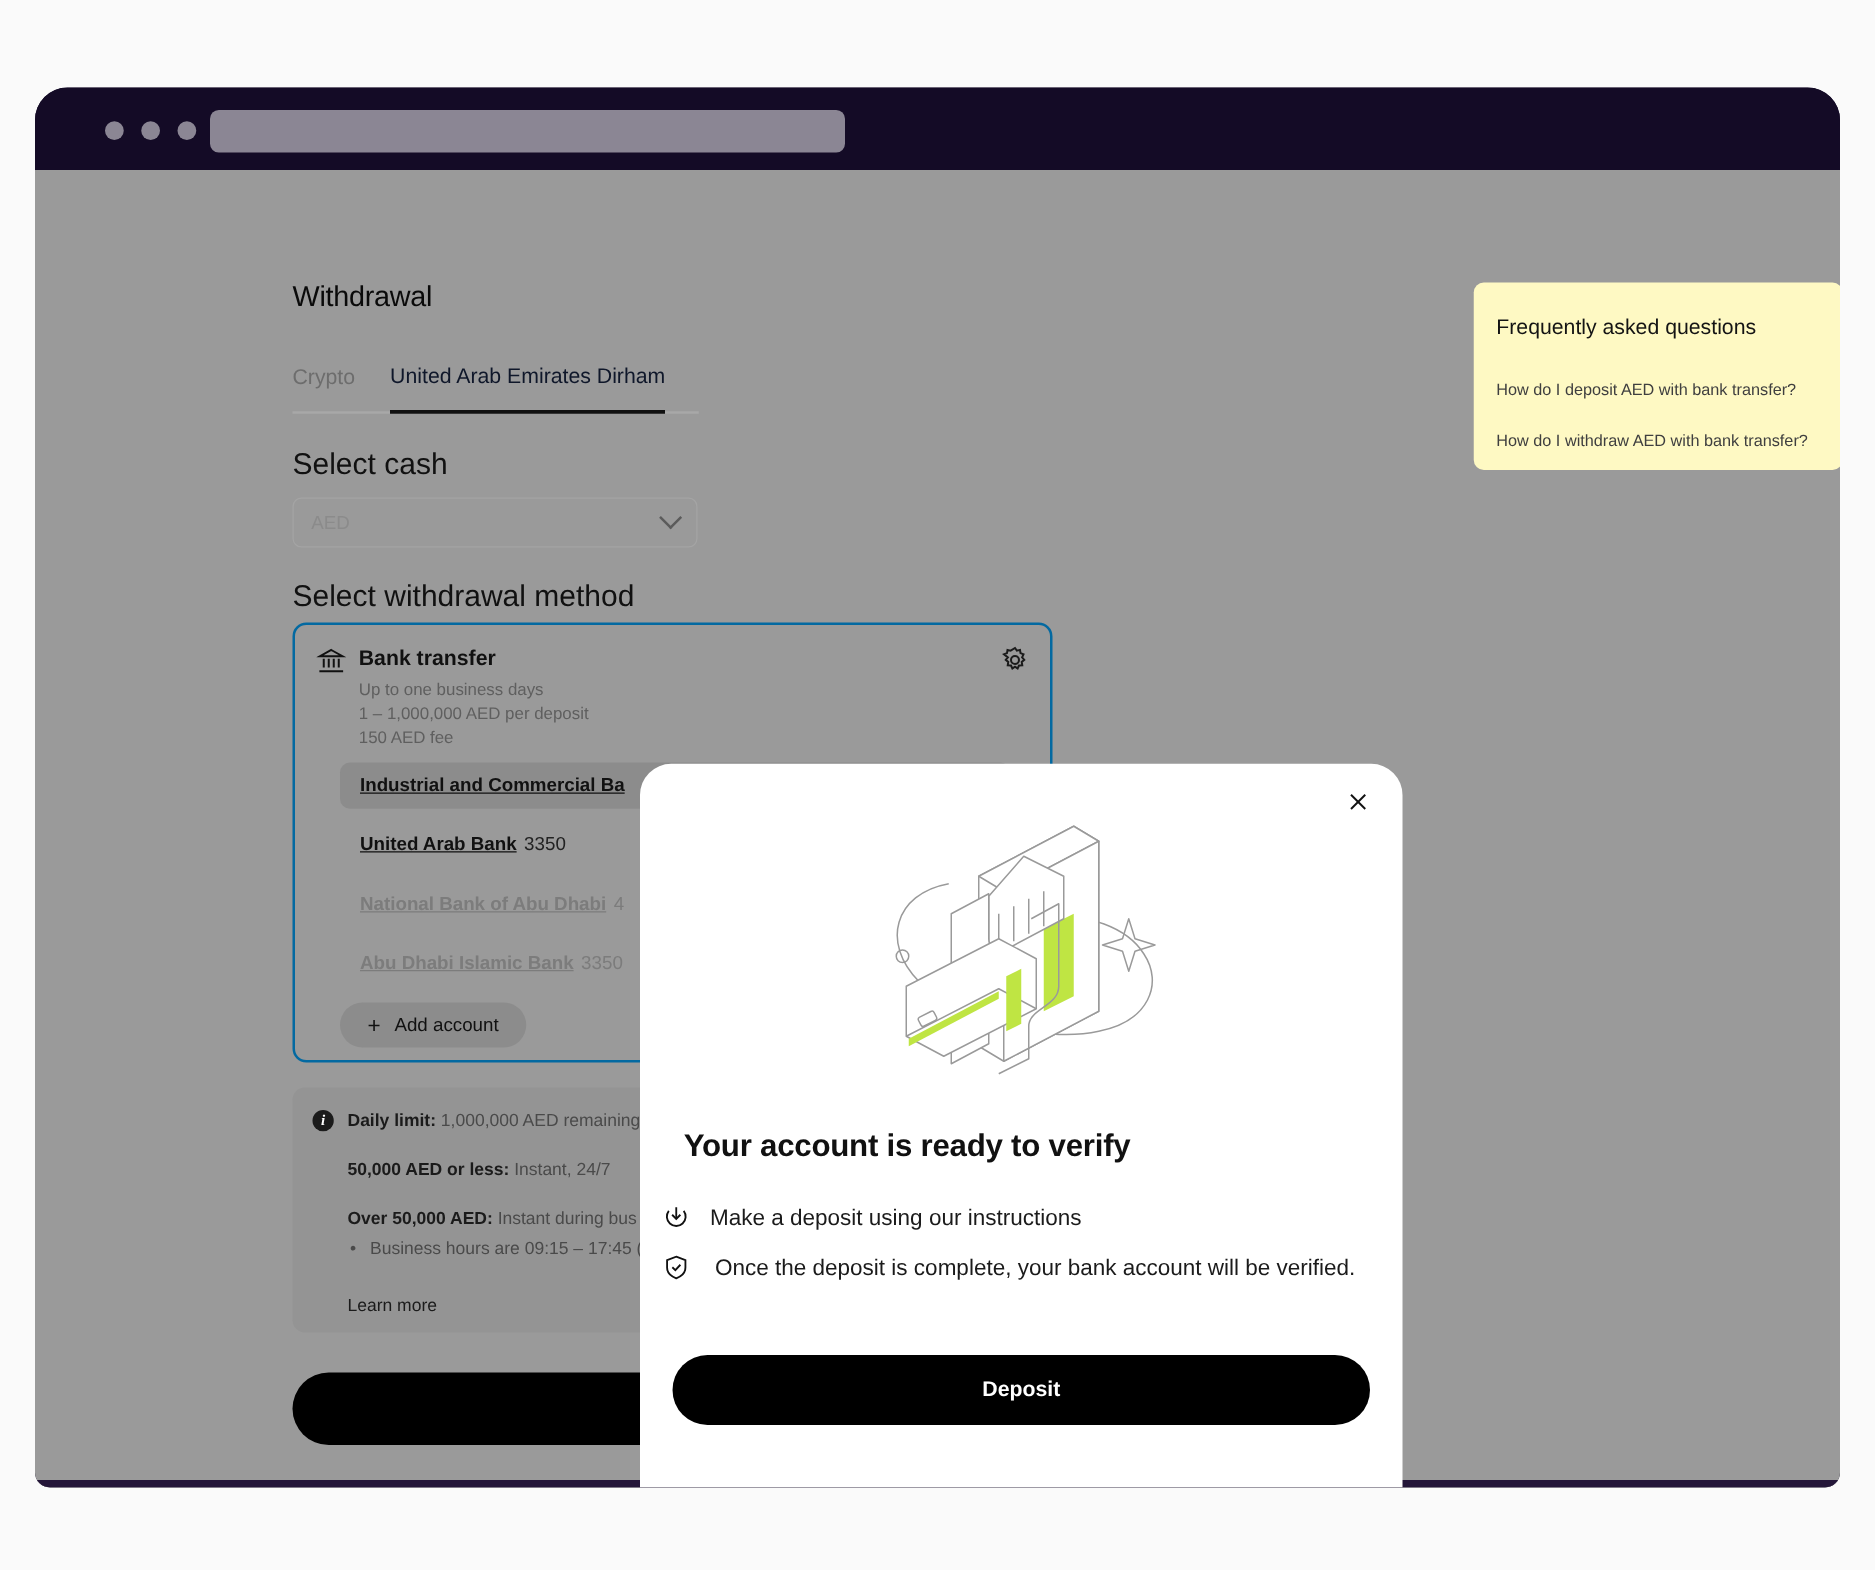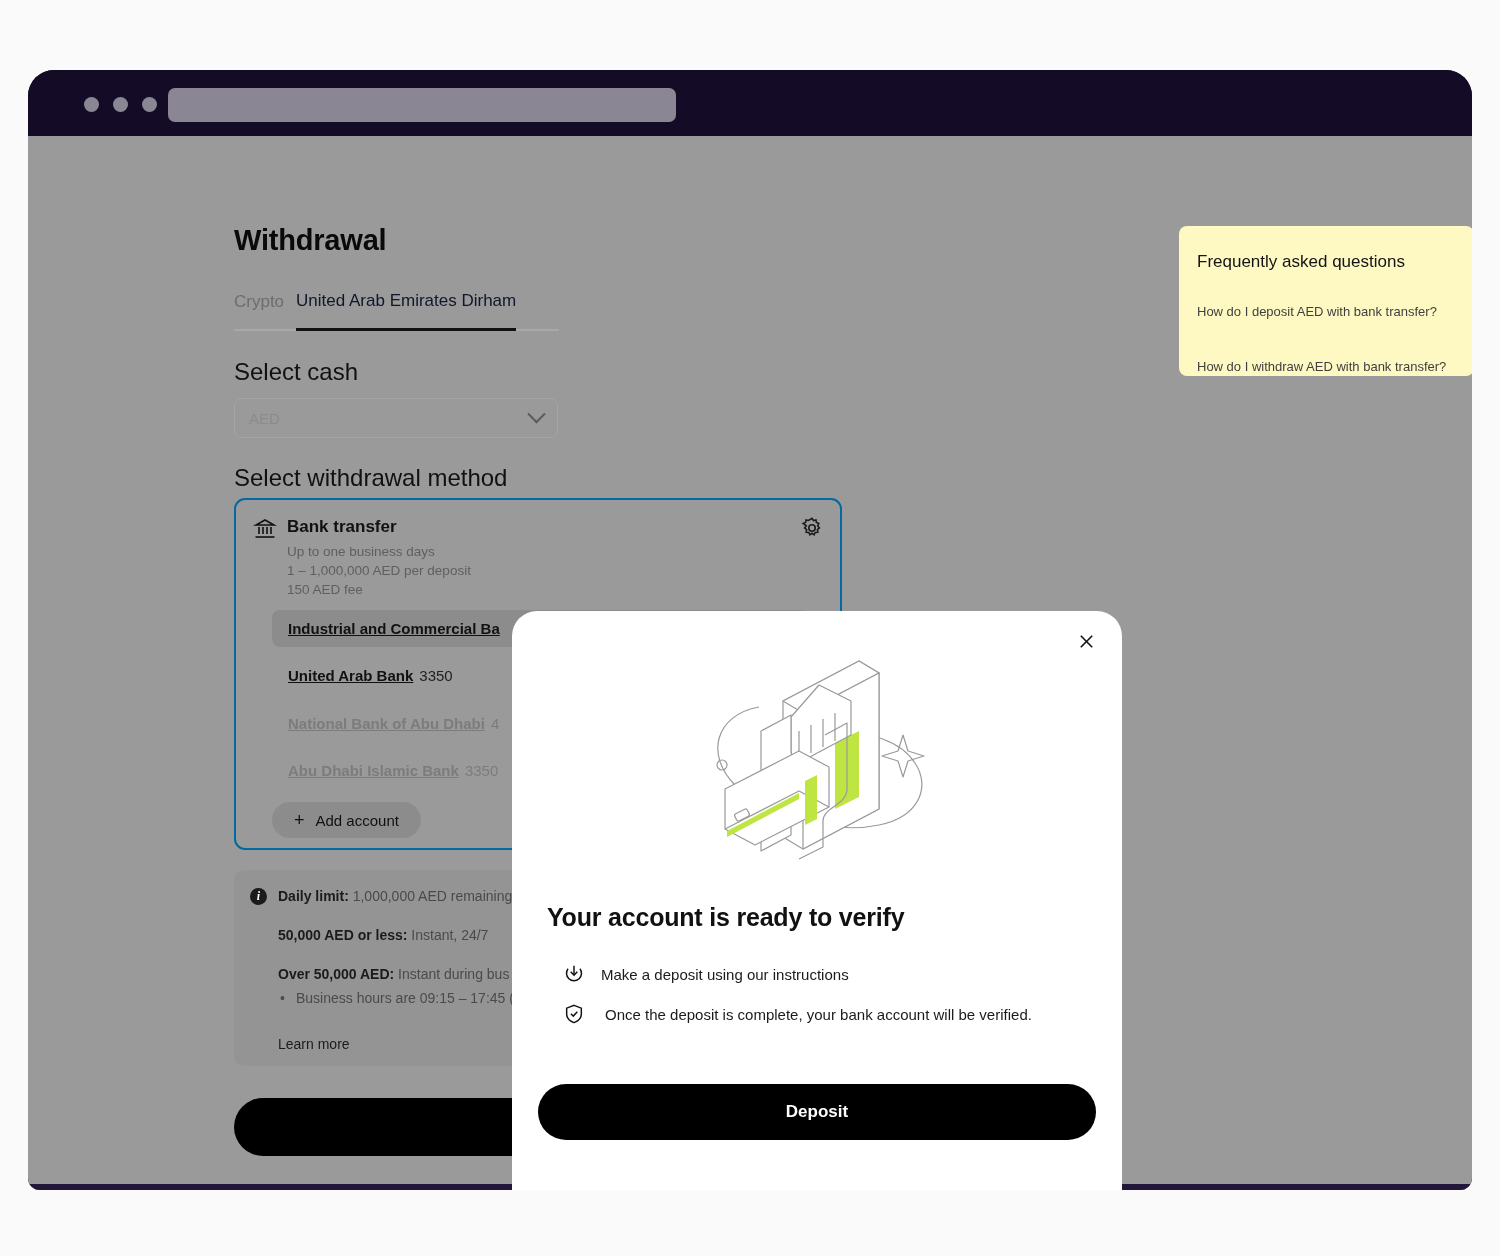--- a/index.html
+++ b/index.html
@@ -49,40 +49,40 @@
   #footerline {
     position: absolute; left: 0; bottom: 0;
     width: 100%; height: 6px; background: #241639;
   }
 
   
   .page { position: absolute; left: 206px; top: 0; width: 1080px; }
 
   #page-title {
     position: absolute; left: 0; top: 88px;
-    font-size: 29px; font-weight: 700; color: #0a0a0a;
+    font-size: 23px; font-weight: 400; color: #0a0a0a;
     letter-spacing: -0.2px;
   }
 
   
   #tabs {
     position: absolute; left: 0; top: 155px;
     display: flex; align-items: flex-end;
     border-bottom: 2px solid #a8a8a8;
     width: 325px;
   }
   .tab {
     font-size: 17px; padding: 0 0 17px 0; cursor: pointer;
     color: #6d6d6d;
   }
   .tab.active {
     color: #0f172a; border-bottom: 3px solid #111;
     margin-bottom: -2px;
   }
-  #tab-crypto { margin-right: 12px; }
+  #tab-crypto { margin-right: 28px; }
 
   .section-label {
     position: absolute; left: 0;
     font-size: 24px; color: #111;
   }
   #label-select-cash { top: 222px; }
   #label-select-method { top: 328px; }
 
   
   #cash-select {
@@ -187,21 +187,21 @@
   
   #faq {
     position: absolute; left: 945px; top: 90px;
     width: 295px; height: 150px;
     background: #fef9c3; border-radius: 8px;
     padding: 26px 18px;
   }
   #faq-title { font-size: 17px; color: #141414; }
   .faq-q { font-size: 13px; color: #3f3f3f; cursor: pointer; }
   #faq-q0 { margin-top: 32px; }
-  #faq-q1 { margin-top: 40px; }
+  #faq-q1 { margin-top: 26px; }
 
   
   #modal {
     position: absolute;
     left: 484px; top: 475px;
     width: 610px; height: 682px;
     background: #ffffff;
     border-radius: 25px;
     z-index: 50;
   }
@@ -215,23 +215,23 @@
     position: absolute; left: 50%; top: 28px;
     transform: translateX(-50%);
     width: 260px; height: 230px;
   }
   #modal-title {
     position: absolute; left: 35px; top: 292px;
     font-size: 25px; font-weight: 700; color: #111;
     letter-spacing: -0.2px;
   }
   .modal-point {
-    position: absolute; left: 51px;
+    position: absolute; left: 18px;
     display: flex; align-items: center; gap: 16px;
-    font-size: 15px; color: #1b1b1b;
+    font-size: 18px; color: #1b1b1b;
   }
   #mp0 { top: 352px; }
   #mp1 { top: 392px; gap: 20px; }
   .mp-icon { width: 22px; height: 22px; flex: 0 0 22px; }
   #deposit-btn {
     position: absolute; left: 26px; top: 473px;
     width: 558px; height: 56px;
     background: #000; color: #fff;
     border-radius: 28px;
     display: flex; align-items: center; justify-content: center;

